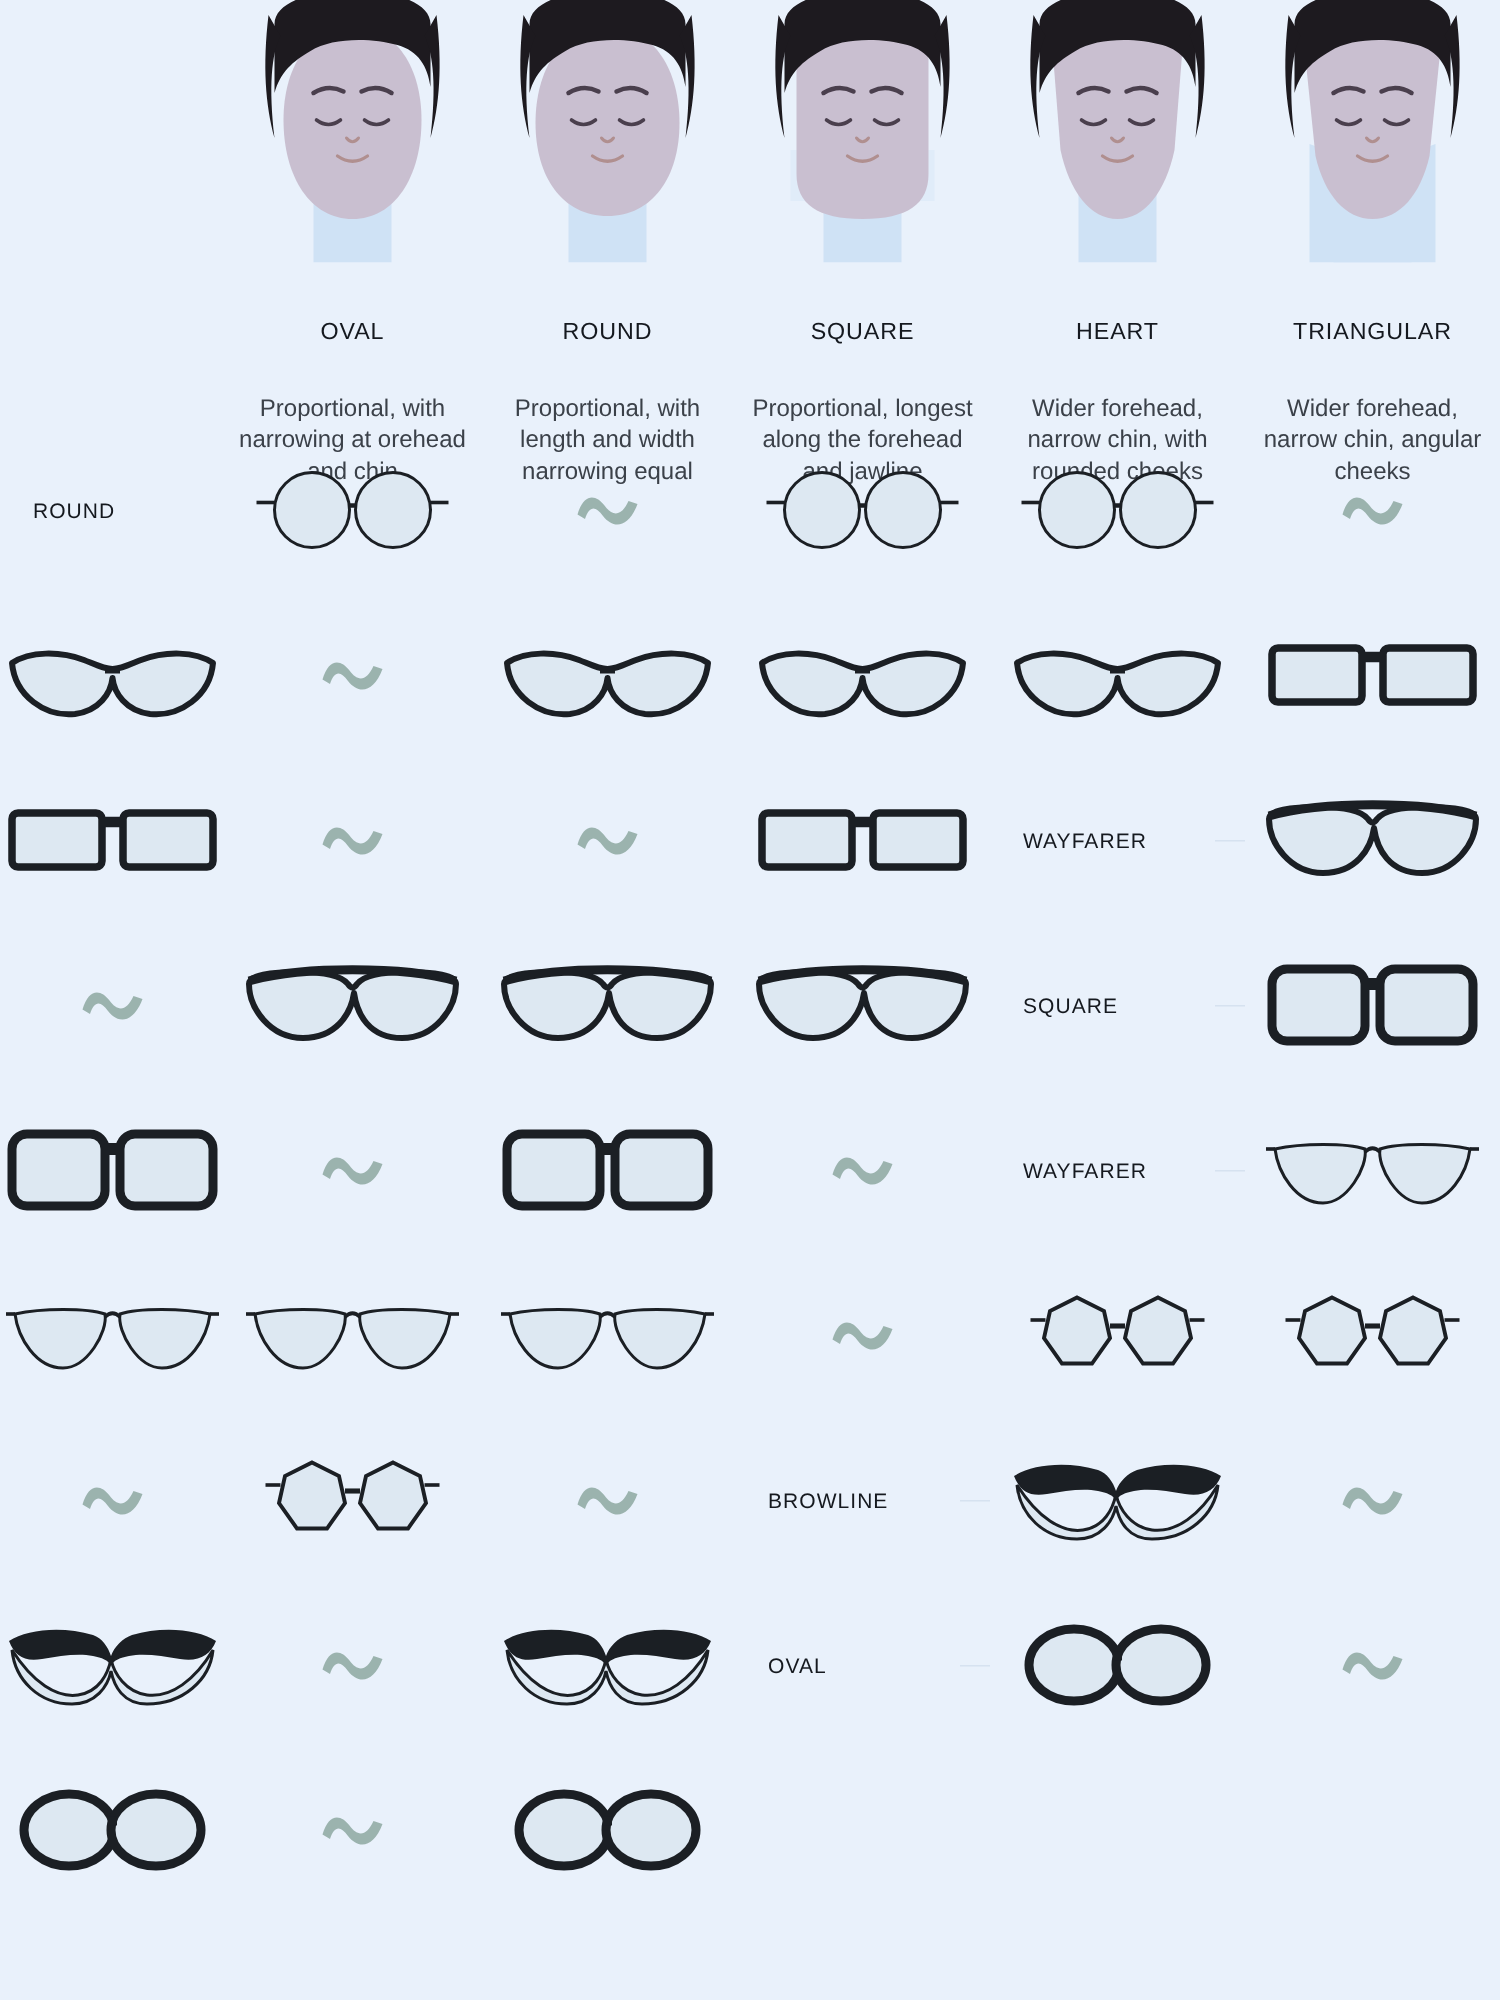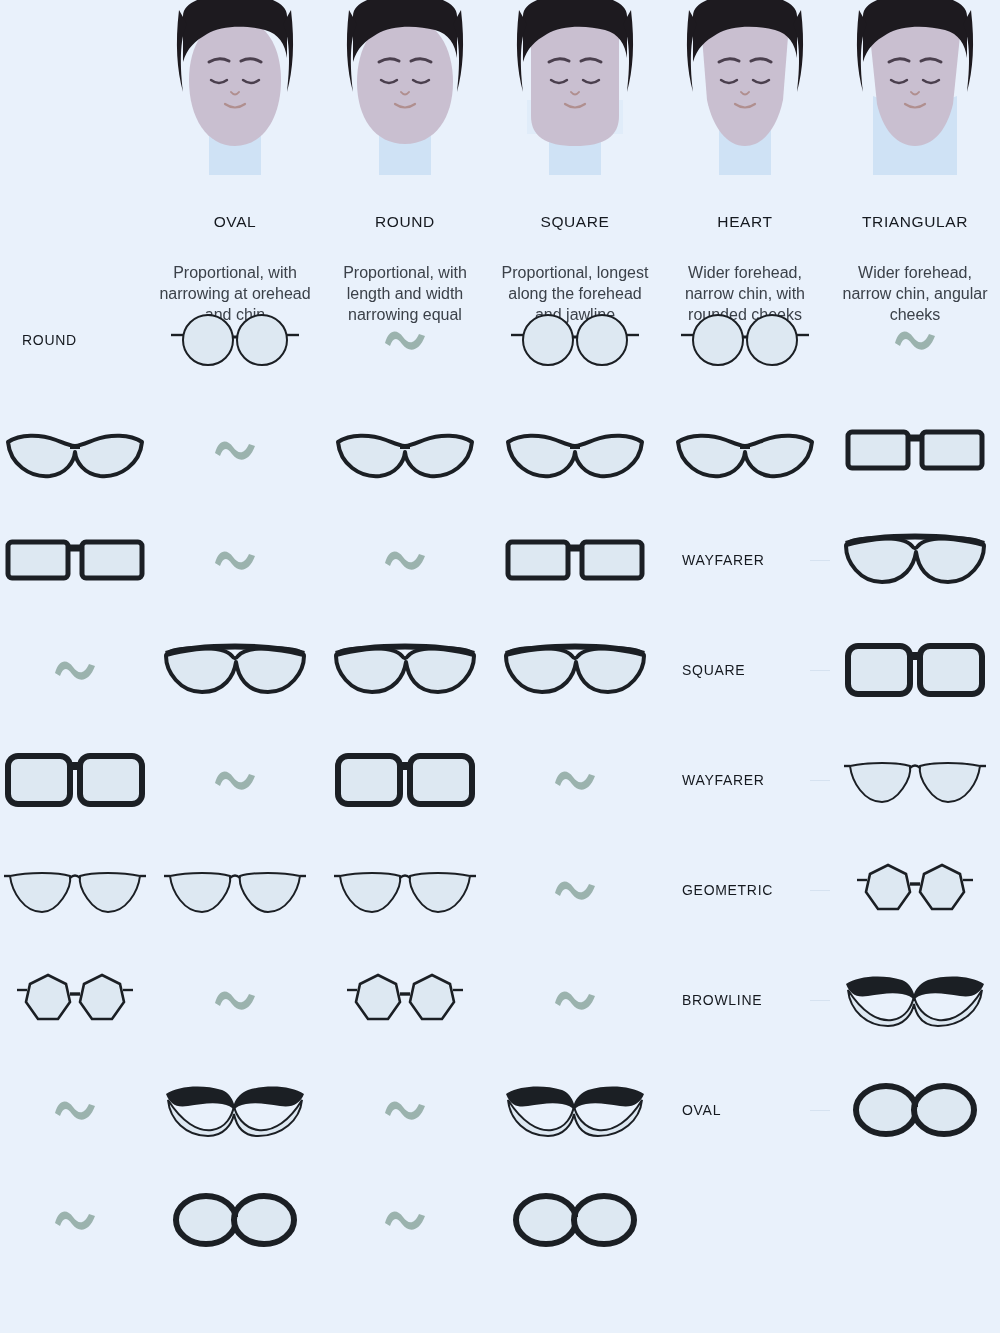--- a/index.html
+++ b/index.html
@@ -351,24 +351,20 @@
         <path d="M70 24 q5 -5 10 0" stroke="#1b1f24" stroke-width="2.4" fill="none"></path>
         <path d="M10 22 h-6" stroke="#1b1f24" stroke-width="2.4"></path>
         <path d="M140 22 h6" stroke="#1b1f24" stroke-width="2.4"></path>
       </svg>
     </div>
     <div class="cell">
       <svg class="glyph" width="48" height="30" viewBox="0 0 48 30" xmlns="http://www.w3.org/2000/svg">
     <path d="M4 18 C8 4 16 4 22 12 C27 19 33 20 38 9 L44 11 C38 27 28 28 21 19 C16 12 12 12 9 21 Z" fill="#9bb3ae"></path>
   </svg>
     </div>
-    <div class="cell row-label">
-      <span>GEOMETRIC</span>
-      <div class="sep"></div>
-    </div>
     <div class="cell">
       <svg class="glyph" width="150" height="72" viewBox="0 0 150 72" xmlns="http://www.w3.org/2000/svg">
         <path d="M48 11 L66 20 L70 38 L58 55 L38 55 L26 38 L30 20 Z" fill="#dde8f2" stroke="#1b1f24" stroke-width="2.6"></path>
         <path d="M102 11 L120 20 L124 38 L112 55 L92 55 L80 38 L84 20 Z" fill="#dde8f2" stroke="#1b1f24" stroke-width="2.6"></path>
         <path d="M70 30 h10" stroke="#1b1f24" stroke-width="3.4"></path>
         <path d="M27 26 h-10" stroke="#1b1f24" stroke-width="2.4"></path>
         <path d="M123 26 h10" stroke="#1b1f24" stroke-width="2.4"></path>
       </svg>
     </div>
     <div class="cell">

